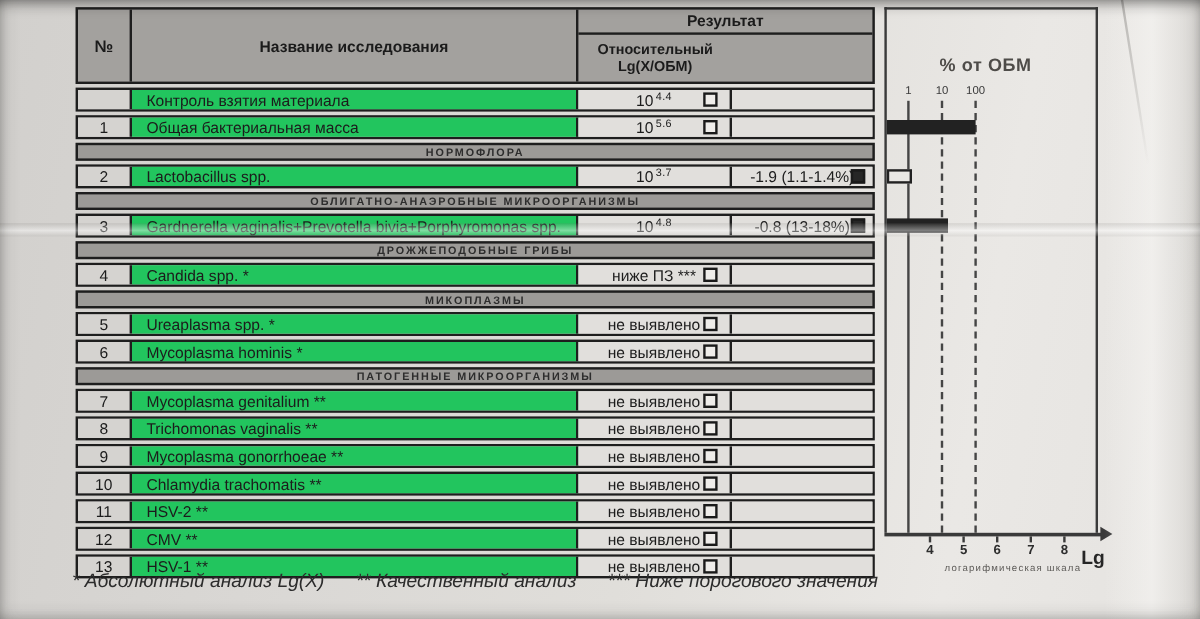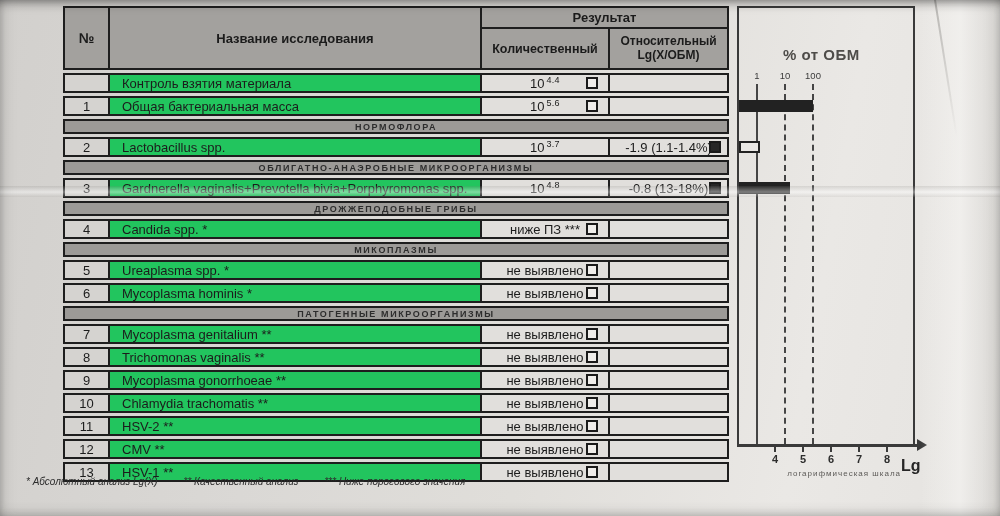--- a/index.html
+++ b/index.html
@@ -40,21 +40,21 @@
   .c3{background:#e1dfdc;border-right:2px solid #1e1e1e;justify-content:center;}
   .c4{background:#e1dfdc;justify-content:center;}
   .qexp{font-size:9px;vertical-align:5px;margin-left:2px;letter-spacing:.3px;}
   .cb{position:absolute;right:10px;top:50%;transform:translateY(-50%);width:12px;height:12px;border:2px solid #1a1a1a;background:#efedea;box-sizing:border-box;}
   .cb.filled{background:#262626;}
   .cb.rel-cb{right:6px;}
   .section{height:15px;background:#9c9a97;display:flex;align-items:center;justify-content:center;}
   .section span{font-size:9px;letter-spacing:1.6px;color:#2d2d2d;font-weight:600;white-space:nowrap;}
 
   
-  .foot{position:absolute;left:26px;top:476px;font-style:italic;font-size:10px;color:#2c2c2c;z-index:10;white-space:nowrap;}
+  .foot{position:absolute;left:60px;top:476px;font-style:italic;font-size:16px;color:#2c2c2c;z-index:10;white-space:nowrap;}
   .foot span{margin-right:26px;}
 
   
   .chart{position:absolute;left:737px;top:6px;width:200px;height:505px;z-index:10;}
   .plot{position:absolute;left:0;top:0;width:178px;height:438px;border:2px solid #3a3a3a;border-bottom:none;box-sizing:border-box;}
   .chart-title{position:absolute;left:44px;top:38px;width:122px;text-align:left;font-size:15px;font-weight:bold;color:#4e4c49;letter-spacing:.5px;}
   .ttick{position:absolute;top:62px;transform:translateX(-50%);font-size:9.5px;color:#3b3b3b;}
   .gl{position:absolute;top:76px;height:360px;width:0;}
   .gl.solid{border-left:2px solid #454545;}
   .gl.dash{border-left:2px dashed #454545;}
@@ -71,21 +71,20 @@
 </head>
 <body>
 
 <div class="tbl">
   <div class="hdr box">
     <div class="hc h-num">№</div>
     <div class="hc h-name">Название исследования</div>
     <div class="h-result">
       <div class="h-res-top">Результат</div>
       <div class="h-res-bot">
-        <div class="hc h-q">Количественный</div>
         <div class="hc h-rel">
           <span><span>Относительный</span><br>
           <span>Lg(X/ОБМ)</span></span>
         </div>
       </div>
     </div>
   </div>
 
 <div class="row box">
       <div class="cell c1"></div>

